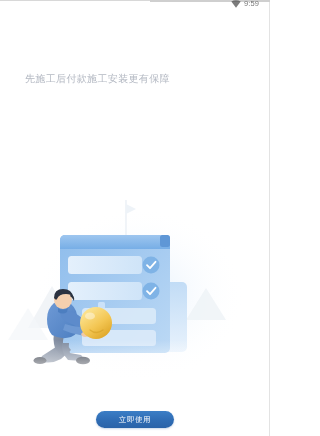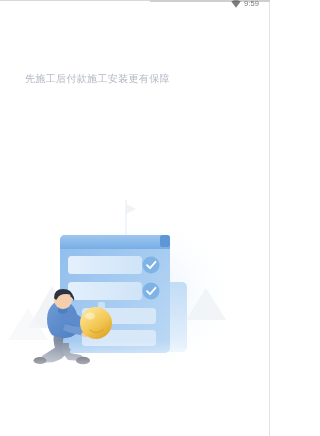--- a/index.html
+++ b/index.html
@@ -261,15 +261,16 @@
       </g>
 
       <circle cx="96" cy="133" r="16" fill="url(#ballGrad)"></circle>
       <ellipse cx="90" cy="126" rx="5" ry="3.6" fill="#ffffff" opacity="0.42"></ellipse>
       <path d="M90 140 q6 5 13 0" stroke="#d19c22" stroke-width="1.3" fill="none" opacity="0.55" stroke-linecap="round"></path>
 
       <rect x="0" y="150" width="270" height="50" fill="url(#fadeBottom)"></rect>
     </svg>
   </div>
 
+  <button class="cta-button">立即使用</button>
 
   <div class="right-hairline"></div>
 </div>
 
 </body></html>

